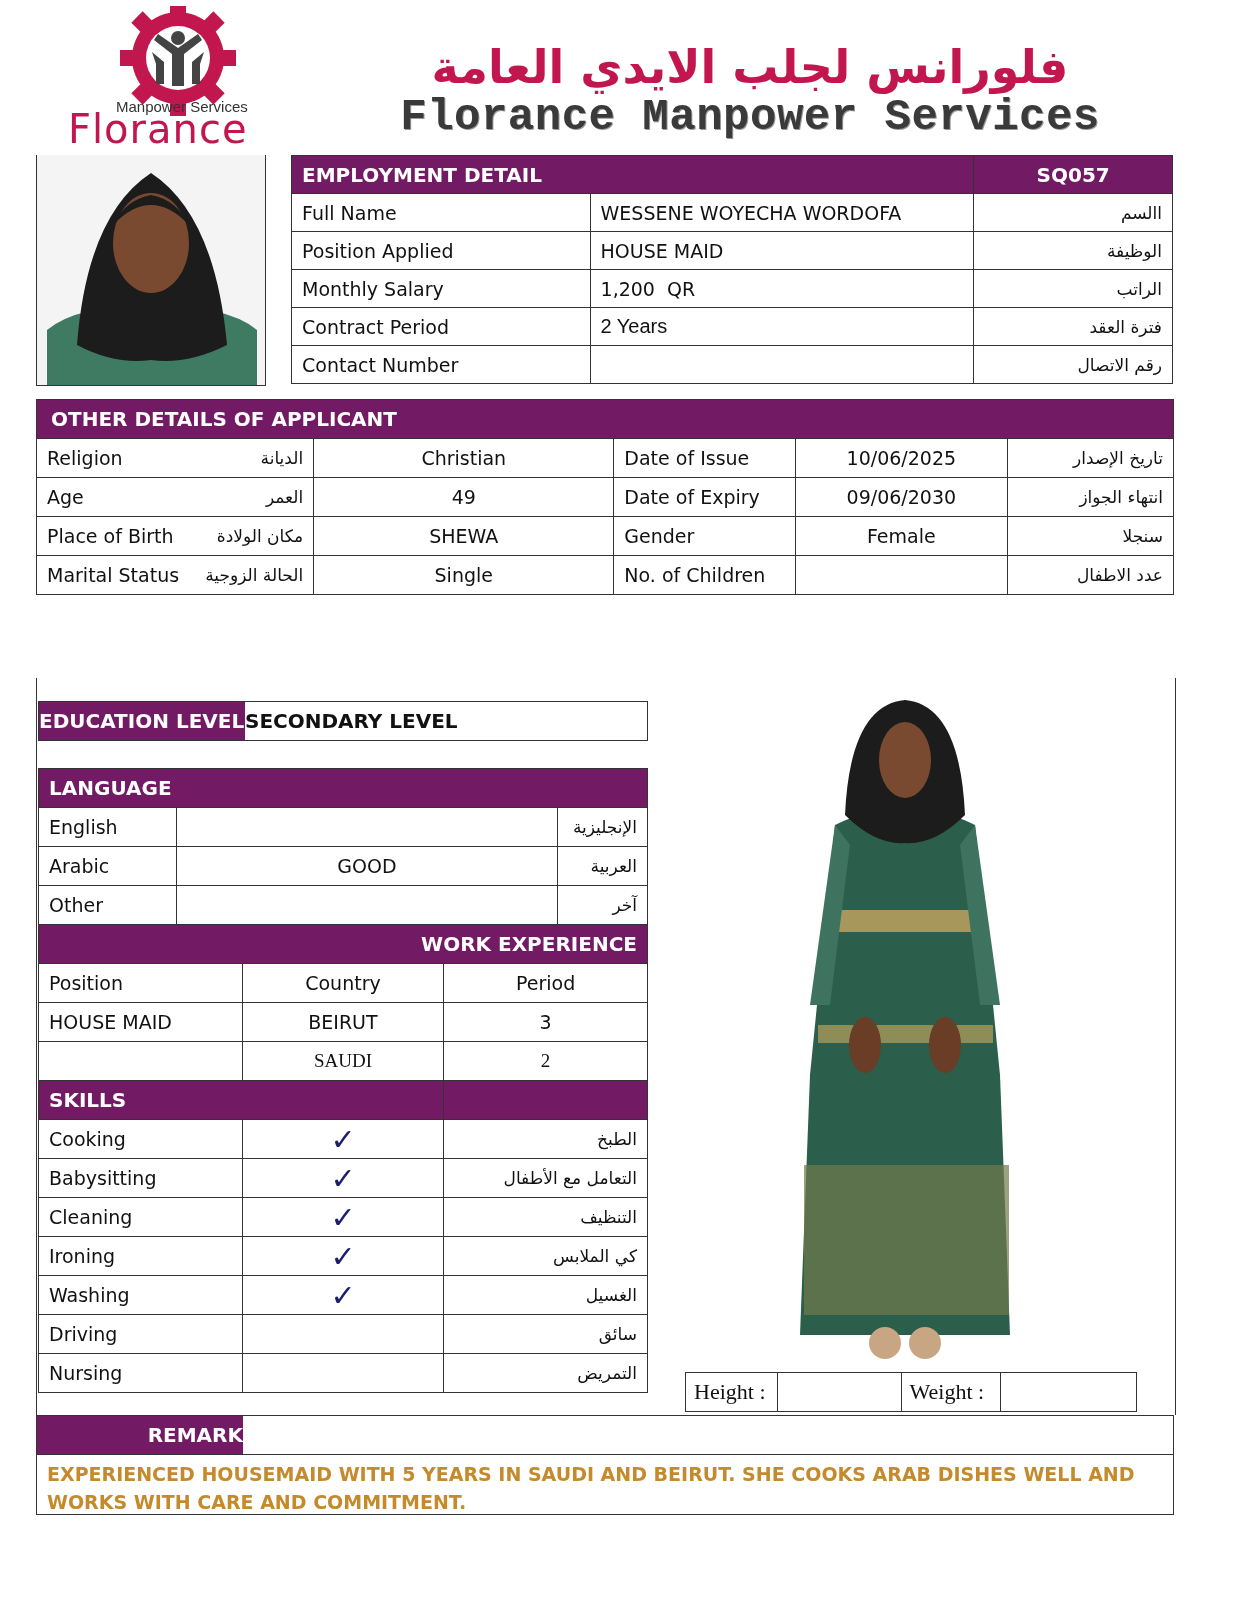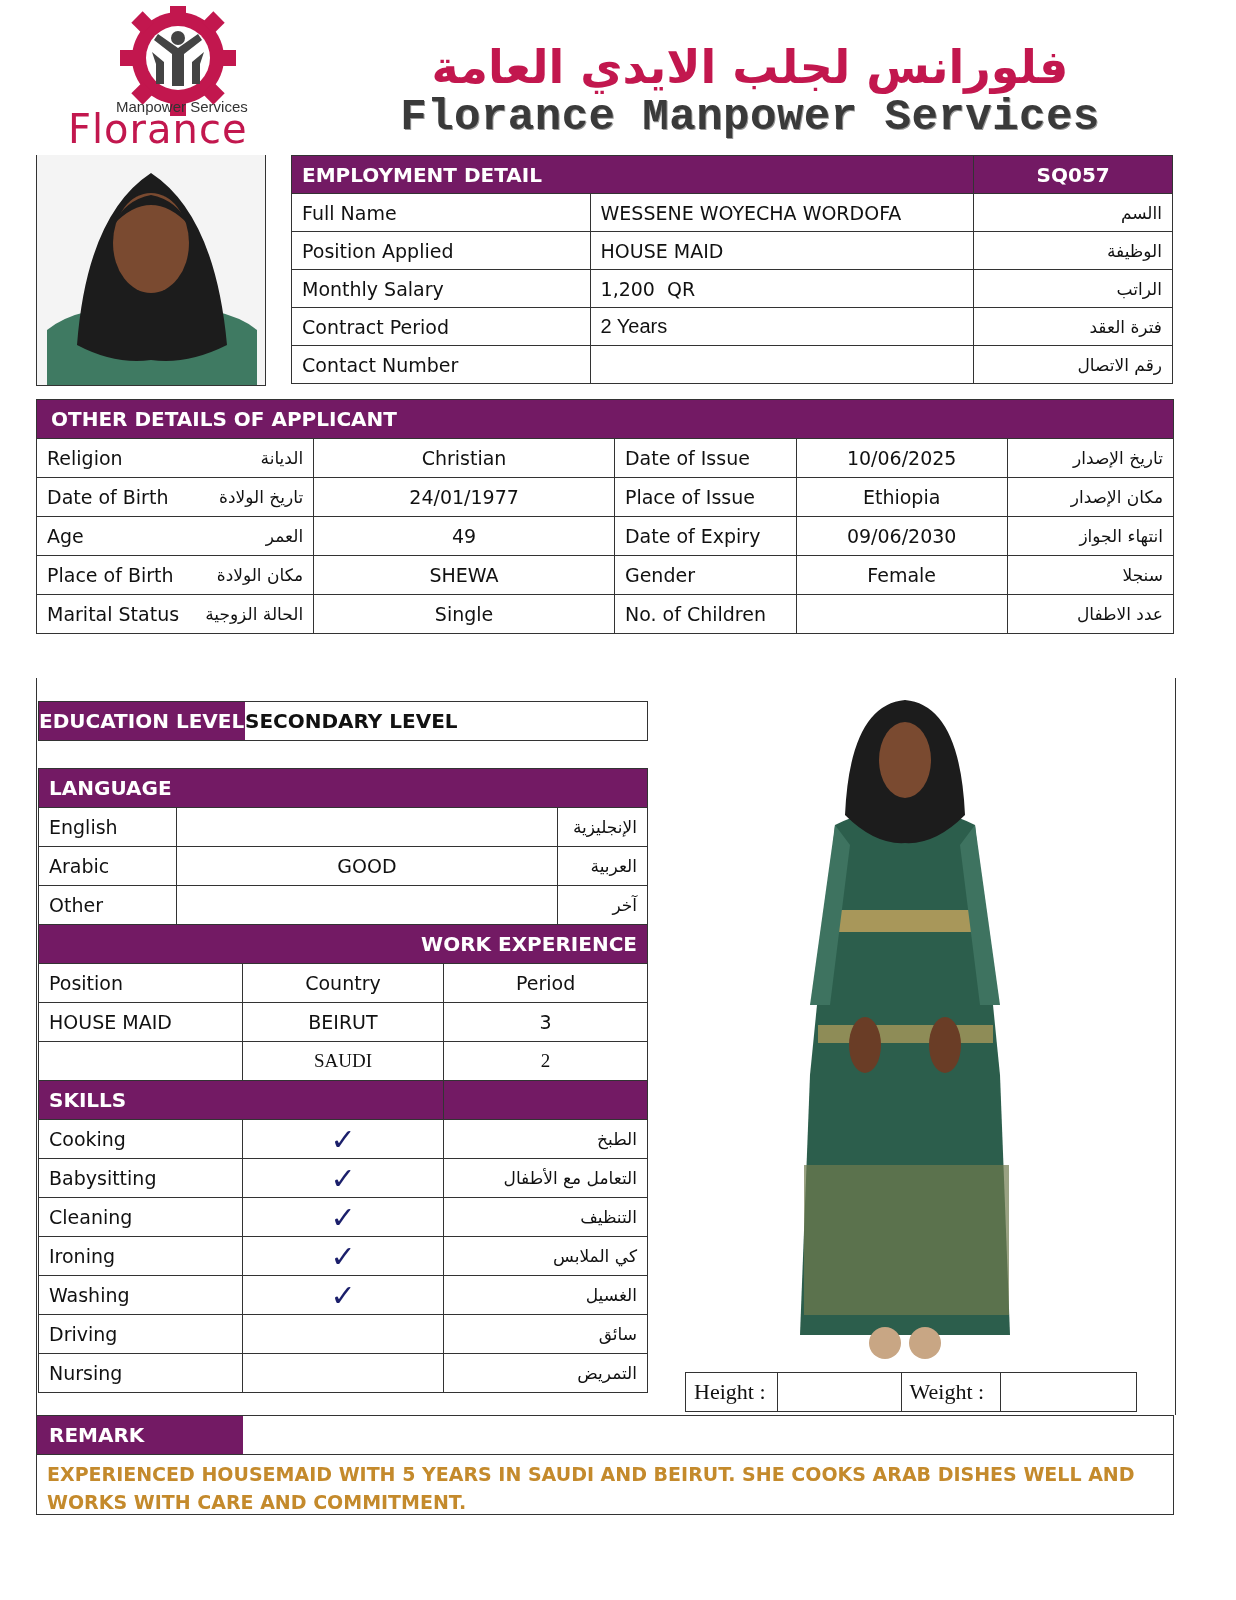--- a/index.html
+++ b/index.html
@@ -120,28 +120,20 @@
   </tr>
   <tr>
     <td style="border-right:none">Religion</td>
     <td class="ar" style="border-left:none">الديانة</td>
     <td class="c">Christian</td>
     <td>Date of Issue</td>
     <td class="c">10/06/2025</td>
     <td class="ar">تاريخ الإصدار</td>
   </tr>
   <tr>
-    <td style="border-right:none">Date of Birth</td>
-    <td class="ar" style="border-left:none">تاريخ الولادة</td>
-    <td class="c">24/01/1977</td>
-    <td>Place of Issue</td>
-    <td class="c">Ethiopia</td>
-    <td class="ar">مكان الإصدار</td>
-  </tr>
-  <tr>
     <td style="border-right:none">Age</td>
     <td class="ar" style="border-left:none">العمر</td>
     <td class="c">49</td>
     <td>Date of Expiry</td>
     <td class="c">09/06/2030</td>
     <td class="ar">انتهاء الجواز</td>
   </tr>
   <tr>
     <td style="border-right:none">Place of Birth</td>
     <td class="ar" style="border-left:none">مكان الولادة</td>
@@ -286,16 +278,16 @@
       <tr>
     <td class="serif" style="height:38px;font-size:22px;padding:0 8px;">Height :</td>
     <td></td>
     <td class="serif" style="font-size:22px;padding:0 8px;">Weight :</td>
     <td></td>
   </tr>
 </tbody>
   </table>
 
 <div class="abs" style="left:36px;top:1415px;width:1138px;height:100px;border:1.5px solid #333;box-sizing:border-box;">
-  <div class="abs purple hdr-text" style="left:0;top:0;width:206px;height:38px;line-height:38px;padding-left:12px;box-sizing:border-box;">REMARK</div>
+  <div class="abs purple hdr-text" style="left:0;top:0;width:206px;height:38px;line-height:38px;padding-left:12px;box-sizing:border-box;text-align:right;">REMARK</div>
   <div class="abs" style="left:0;top:38px;width:100%;border-top:1.5px solid #333;"></div>
   <div class="abs" style="left:10px;top:44px;width:1110px;font-family:'DejaVu Sans',sans-serif;font-size:19px;font-weight:bold;line-height:28px;color:#c48a2c;">EXPERIENCED HOUSEMAID WITH 5 YEARS IN SAUDI AND BEIRUT. SHE COOKS ARAB DISHES WELL AND WORKS WITH CARE AND COMMITMENT.</div>
 </div>
 
 </body></html>

